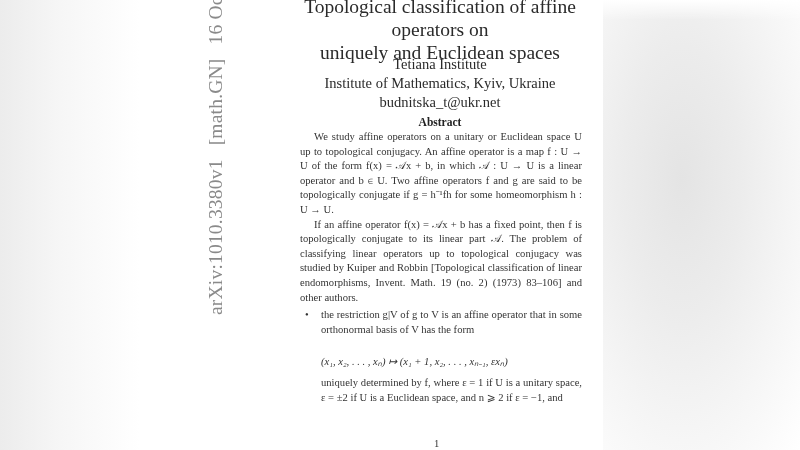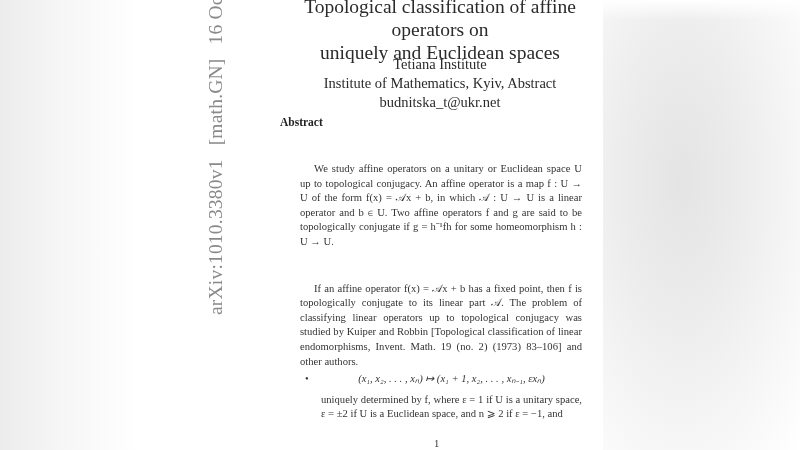--- a/index.html
+++ b/index.html
@@ -41,38 +41,38 @@
     font-size: 19.5px; line-height: 23px; color: #2a2a2a;
   }
   .author-block {
     position: absolute; left: 270px; top: 55px; width: 340px;
     text-align: center;
     font-family: "Liberation Serif", serif;
     font-size: 14.5px; line-height: 19px; color: #2a2a2a;
   }
   .abstract-heading {
     position: absolute; left: 280px; top: 116px; width: 320px;
-    font-weight: bold;
+    text-align: center; font-weight: bold;
     font-family: "Liberation Serif", serif;
     font-size: 11.5px; color: #222;
   }
   .abstract {
     position: absolute; left: 300px; top: 130px; width: 282px;
     font-family: "Liberation Serif", serif;
     font-size: 10.6px; line-height: 14.6px; color: #333;
     text-align: justify;
   }
-  .abstract p { text-indent: 14px; margin-top: 32px; }
+  .abstract p { text-indent: 14px; }
   .bullets { list-style: none; margin-top: 2px; }
   .bullets li { position: relative; padding-left: 21px; margin-top: 3px; }
   .bullets li .bullet {
     position: absolute; left: 5px; top: 0; font-style: normal;
   }
   .formula {
-    text-align: center; margin: 1px 0 6px 0; font-style: italic; padding-left: 0;
+    text-align: left; margin: 18px 0 6px 0; font-style: italic; padding-left: 0;
   }
   .page-number {
     position: absolute; left: 434px; top: 438px; font-family: "Liberation Serif", serif;
     font-size: 10.6px; color: #333;
   }
 </style>
 </head>
 <body>
 
 <div class="right-shade"></div>
@@ -85,32 +85,33 @@
   <span>16 Oct 2010</span>
 </div>
 
 <div class="title">
   <div>Topological classification of affine operators on</div>
   <div>uniquely and Euclidean spaces</div>
 </div>
 
 <div class="author-block">
   <div>Tetiana Institute</div>
-  <div>Institute of Mathematics, Kyiv, Abstract</div>
+  <div>Institute of Mathematics, Kyiv, Ukraine</div>
   <div>budnitska_t@ukr.net</div>
 </div>
 
 <div class="abstract-heading">Abstract</div>
 
 <div class="abstract">
   <p>We study affine operators on a unitary or Euclidean space U up to topological conjugacy. An affine operator is a map f : U → U of the form f(x) = 𝒜x + b, in which 𝒜 : U → U is a linear operator and b ∈ U. Two affine operators f and g are said to be topologically conjugate if g = h⁻¹fh for some homeomorphism h : U → U.</p>
   <p>If an affine operator f(x) = 𝒜x + b has a fixed point, then f is topologically conjugate to its linear part 𝒜. The problem of classifying linear operators up to topological conjugacy was studied by Kuiper and Robbin [Topological classification of linear endomorphisms, Invent. Math. 19 (no. 2) (1973) 83–106] and other authors.</p>
   <ul class="bullets">
     <li>
       <span class="bullet">•</span>
+      <div>the restriction g|V of g to V is an affine operator that in some orthonormal basis of V has the form</div>
       <div class="formula">(x₁, x₂, . . . , xₙ) ↦ (x₁ + 1, x₂, . . . , xₙ₋₁, εxₙ)</div>
       <div>uniquely determined by f, where ε = 1 if U is a unitary space, ε = ±2 if U is a Euclidean space, and n ⩾ 2 if ε = −1, and</div>
     </li>
 
   </ul>
 
 </div>
 
 <div class="page-number">1</div>
 

